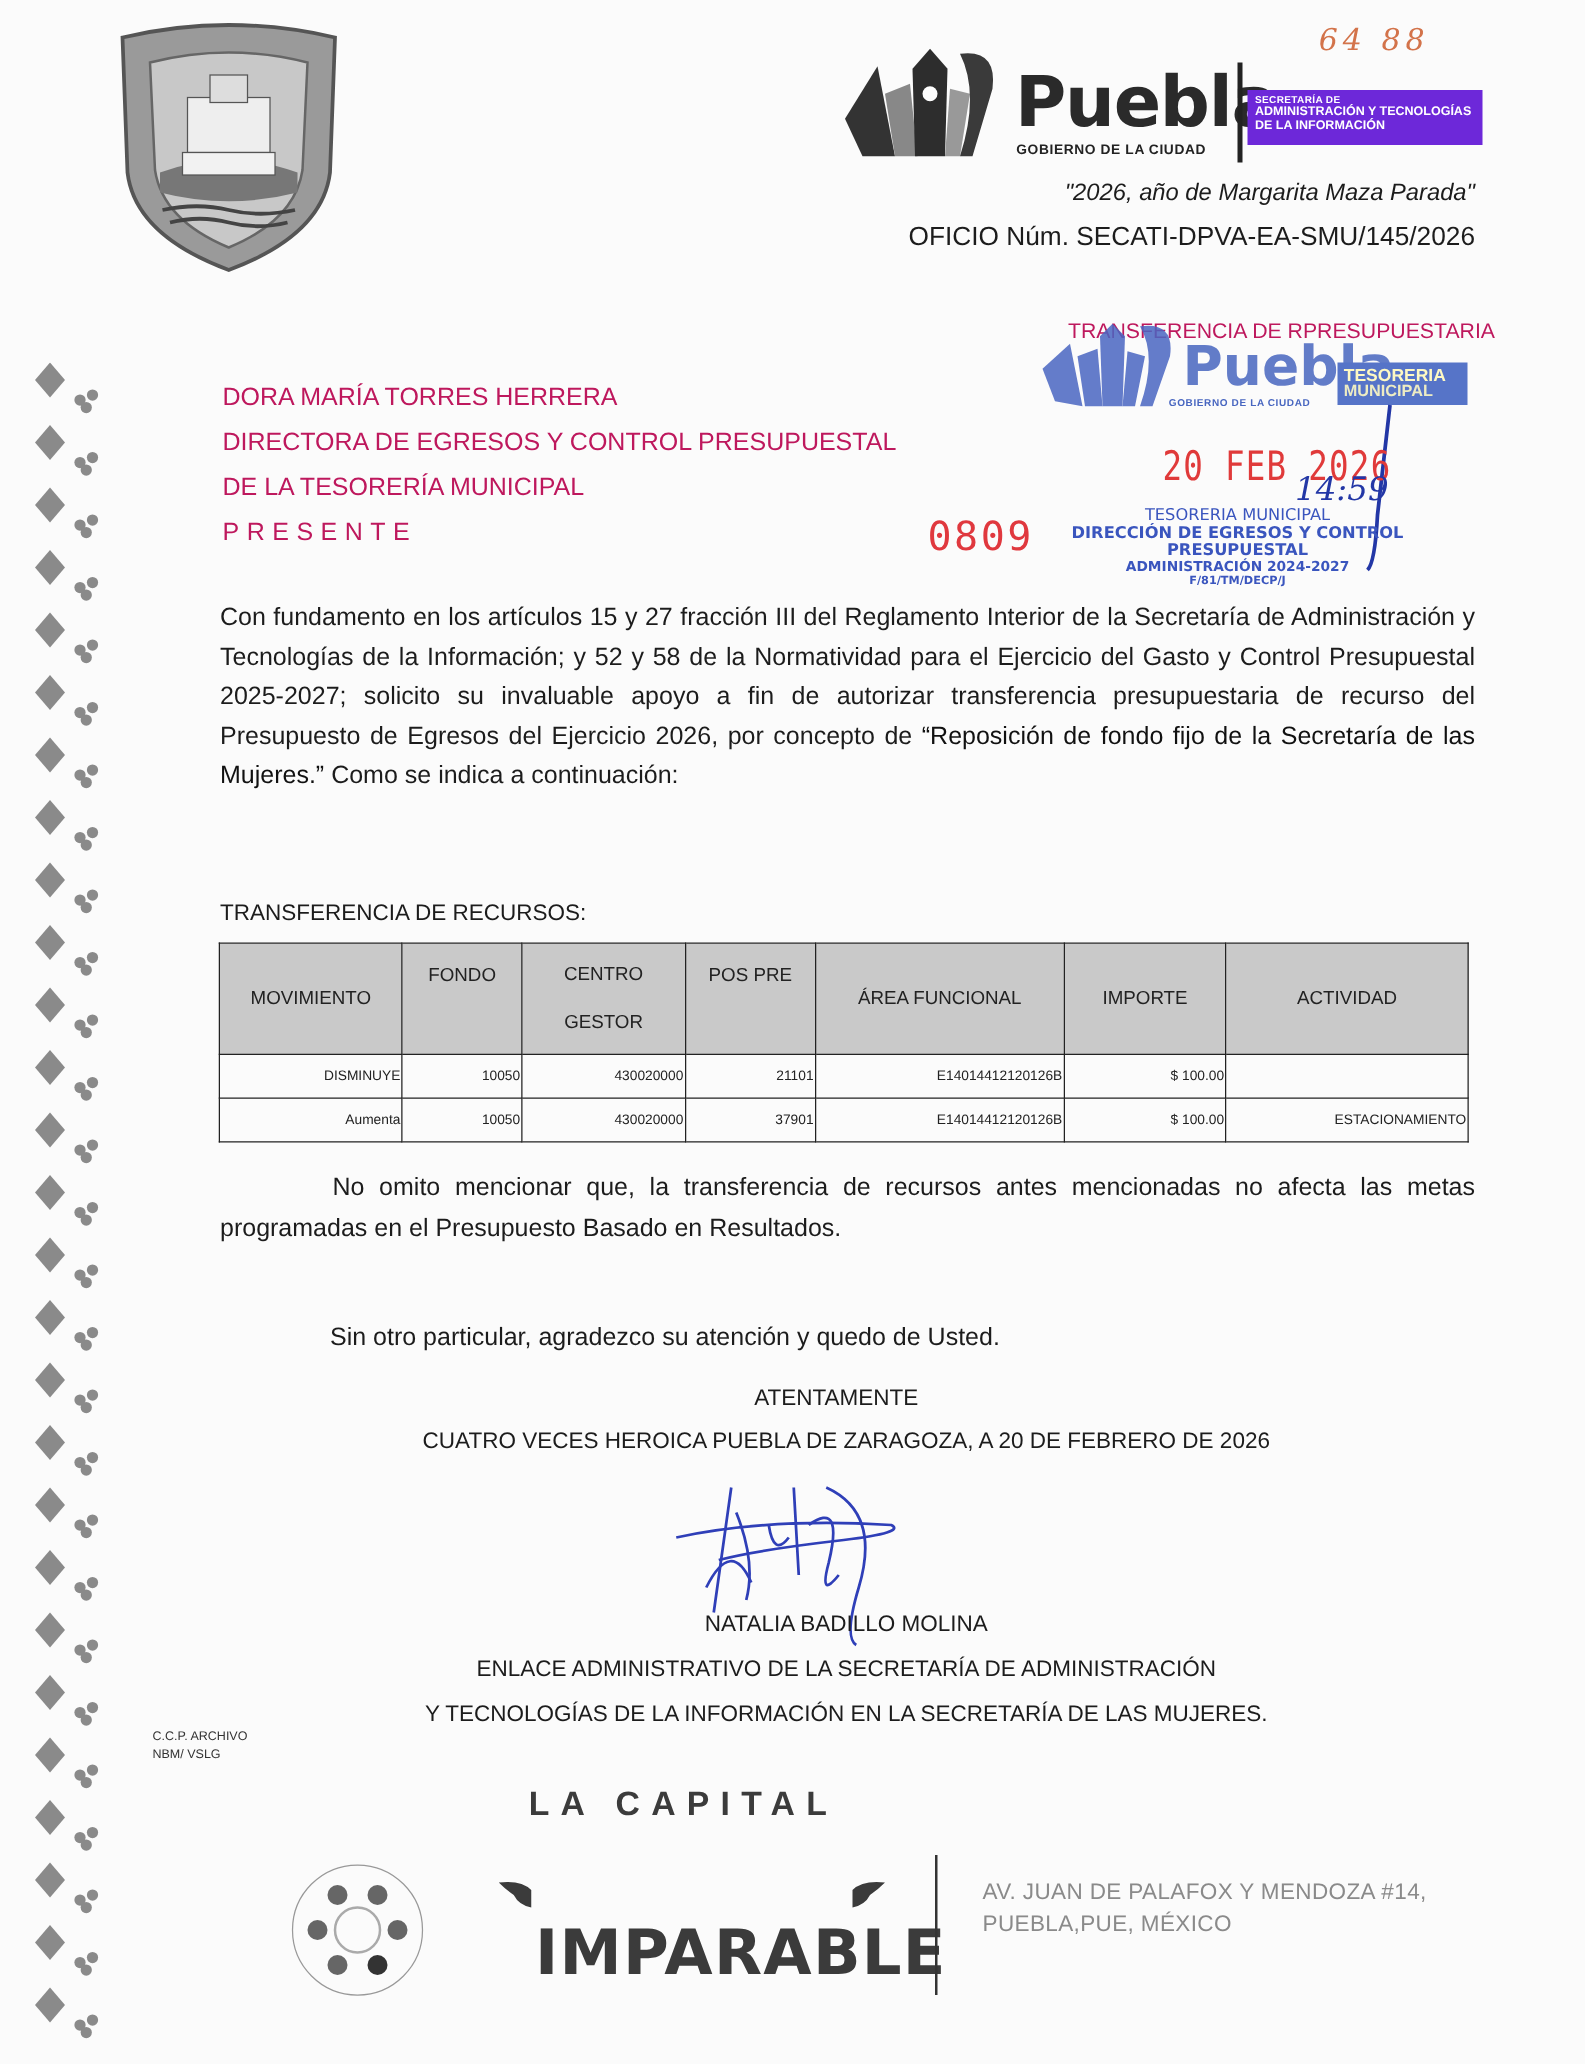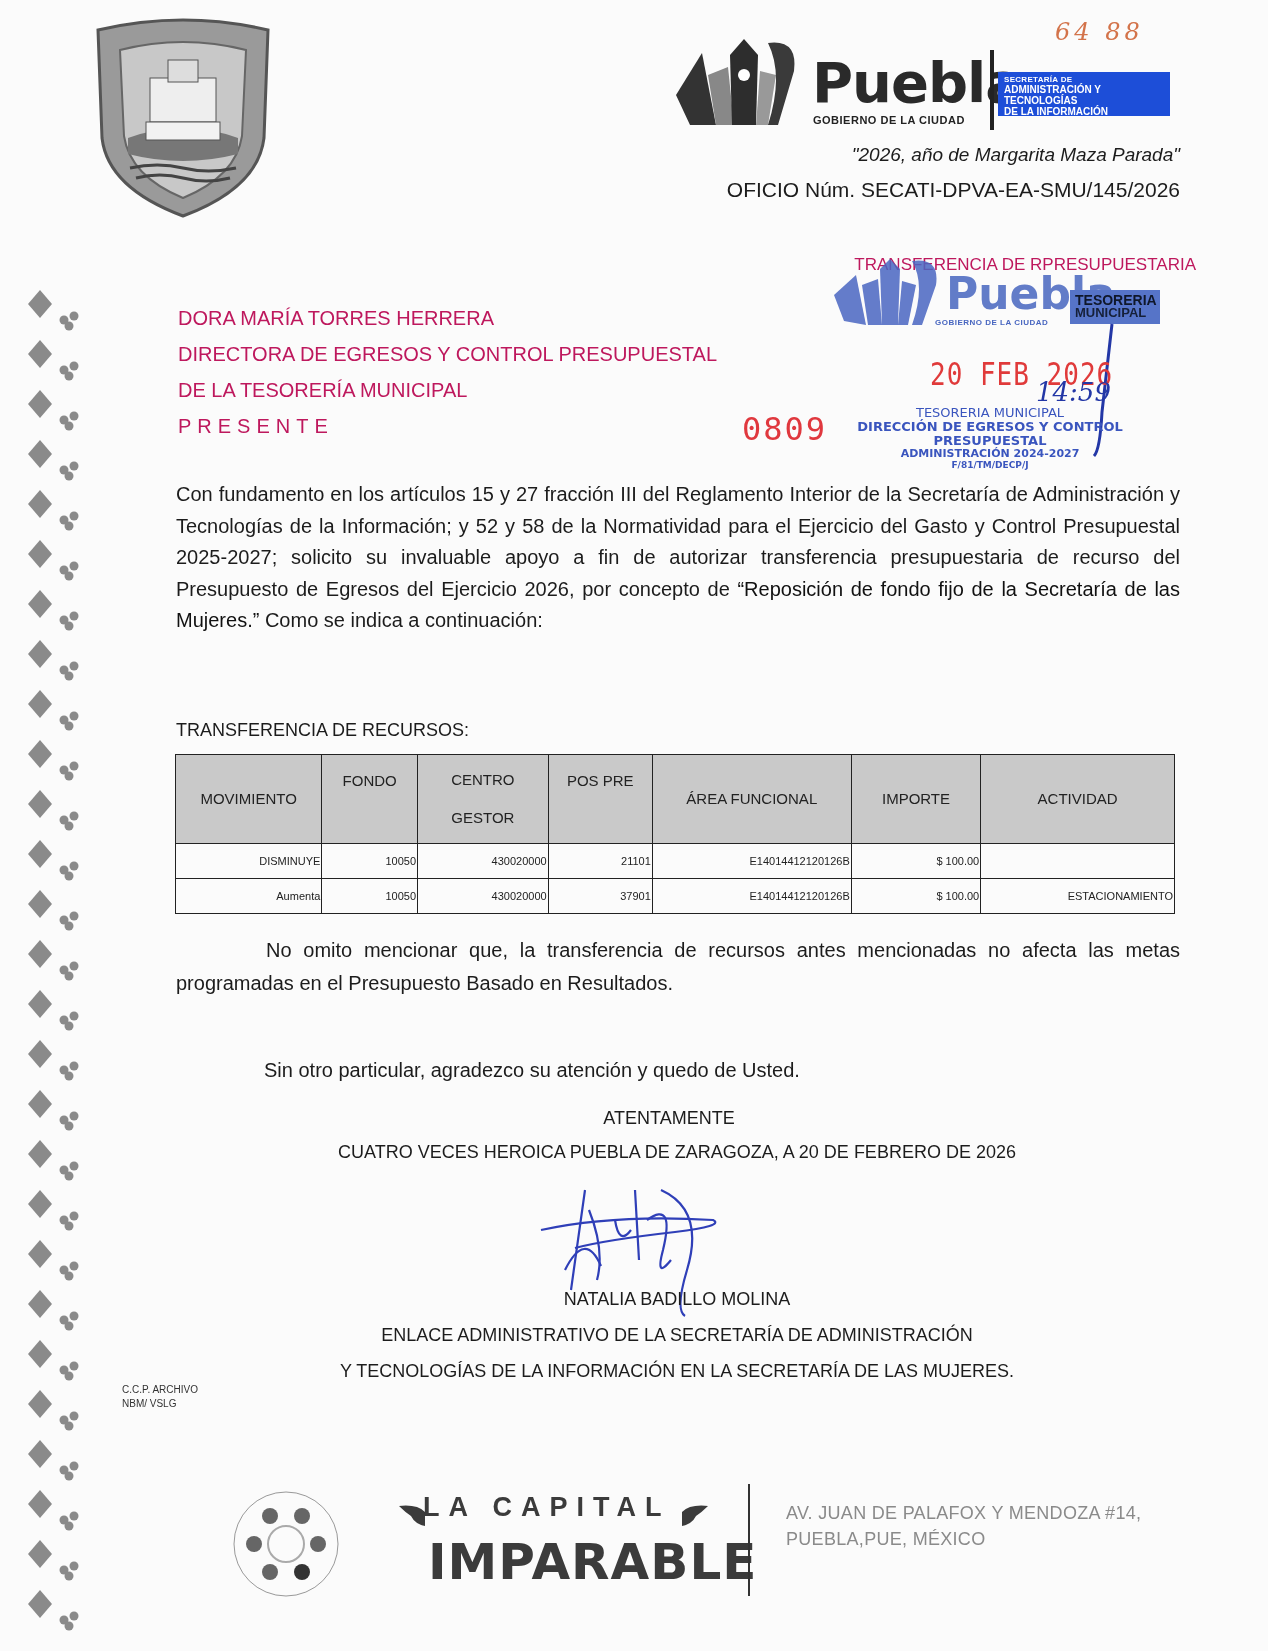--- a/index.html
+++ b/index.html
@@ -14,34 +14,34 @@
   .border-strip { left: 24px; top: 290px; width: 60px; height: 1350px; }
 
   
   .crest { left: 88px; top: 18px; width: 190px; height: 200px; }
 
   
   .folio { left: 1055px; top: 18px; color: #d3734a; font-family: "DejaVu Serif", serif; font-style: italic; font-size: 24px; letter-spacing: 4px; }
   .puebla-word { left: 812px; top: 50px; font-size: 56px; font-weight: bold; color: #2a2a2a; letter-spacing: -1px; font-family: "DejaVu Sans", sans-serif; }
   .gob-label { left: 813px; top: 114px; font-size: 11px; font-weight: bold; color: #222; letter-spacing: 0.5px; }
   .hdr-divider { left: 990px; top: 50px; width: 4px; height: 80px; background: #222; }
-  .sec-box { left: 998px; top: 72px; width: 172px; height: 44px; background: #1d4ed8; color: #fff; padding: 3px 6px; box-sizing: border-box; }
+  .sec-box { left: 998px; top: 72px; width: 188px; height: 44px; background: #6d28d9; color: #fff; padding: 3px 6px; box-sizing: border-box; }
   .sec-box .small { font-size: 8px; font-weight: bold; letter-spacing: 0.3px; }
   .sec-box .big { font-size: 10px; font-weight: bold; line-height: 11px; }
 
   .motto { right: 88px; top: 144px; font-size: 19px; font-style: italic; color: #1c1c1c; }
   .oficio { right: 88px; top: 178px; font-size: 21px; color: #1c1c1c; }
   .subject { right: 72px; top: 215px; font-size: 17px; color: #be185d; margin-top: 40px; }
 
   
   .recipient { left: 178px; top: 300px; font-size: 20px; line-height: 36px; color: #be185d; }
   .recipient .presente { letter-spacing: 6px; }
   .stamp-puebla { left: 946px; top: 268px; font-size: 44px; font-weight: bold; color: #4866c0; opacity: 0.85; font-family: "DejaVu Sans", sans-serif; }
   .stamp-gob { left: 935px; top: 318px; font-size: 8px; font-weight: bold; color: #4866c0; letter-spacing: 0.5px; }
-  .stamp-box { left: 1070px; top: 290px; width: 90px; height: 34px; background: #5674c8; color: #0f172a; padding: 3px 5px; box-sizing: border-box; }
+  .stamp-box { left: 1070px; top: 290px; width: 104px; height: 34px; background: #5674c8; color: #fef9c3; padding: 3px 5px; box-sizing: border-box; }
   .stamp-box .t1 { font-size: 14px; font-weight: bold; line-height: 15px; }
   .stamp-box .t2 { font-size: 13px; font-weight: bold; line-height: 10px; opacity: 0.9; }
   .stamp-date { left: 930px; top: 355px; font-size: 26px; color: #e03a3a; font-family: "DejaVu Sans Mono", monospace; letter-spacing: 1px; transform: scaleY(1.25); transform-origin: top left; }
   .stamp-time { left: 1036px; top: 377px; font-size: 26px; color: #2337a6; font-style: italic; font-family: "DejaVu Serif", serif; }
   .stamp-folio { left: 742px; top: 410px; font-size: 32px; color: #e0383e; font-family: "DejaVu Sans Mono", monospace; letter-spacing: 2px; }
   .stamp-text { left: 855px; top: 406px; width: 270px; text-align: center; color: #3a55be; font-family: "DejaVu Sans", sans-serif; }
   .stamp-text .l { font-size: 13px; line-height: 14px; }
   .stamp-text .l.bold { font-weight: bold; }
   .stamp-text .l.sm { font-size: 11px; font-weight: bold; line-height: 12px; }
   .stamp-text .l.xs { font-size: 9px; font-weight: bold; line-height: 10px; }
@@ -59,21 +59,21 @@
   .closing { left: 264px; top: 1059px; font-size: 20px; }
   .atentamente { left: 0; width: 1268px; top: 1108px; text-align: center; font-size: 18px; padding-left: 35px; }
   .place-date { left: 0; width: 1354px; top: 1142px; text-align: center; font-size: 18px; }
   .signature { left: 535px; top: 1170px; width: 200px; height: 150px; }
   .signer { left: 0; width: 1354px; top: 1281px; text-align: center; font-size: 18px; line-height: 36px; }
 
   .ccp { left: 122px; top: 1383px; font-size: 10px; line-height: 14px; color: #333; }
 
   
   .seal { left: 230px; top: 1488px; width: 112px; height: 112px; }
-  .capital-top { left: 423px; top: 1492px; font-size: 27px; font-weight: bold; letter-spacing: 9px; color: #3b3b3b; }
+  .capital-top { left: 423px; top: 1428px; font-size: 27px; font-weight: bold; letter-spacing: 9px; color: #3b3b3b; }
   .capital-big { left: 428px; top: 1533px; font-size: 50px; font-weight: bold; color: #3b3b3b; letter-spacing: 1px; font-family: "DejaVu Sans", sans-serif; }
   .wing-l { left: 397px; top: 1502px; width: 30px; height: 26px; }
   .wing-r { left: 680px; top: 1502px; width: 30px; height: 26px; }
   .footer-divider { left: 748px; top: 1484px; width: 2px; height: 112px; background: #333; }
   .footer-info { left: 786px; top: 1500px; font-size: 18px; line-height: 26px; color: #8a8a8a; letter-spacing: 0.3px; }
 </style>
 </head>
 <body>
 
 <svg class="abs border-strip" viewBox="0 0 60 1350" preserveAspectRatio="none">

